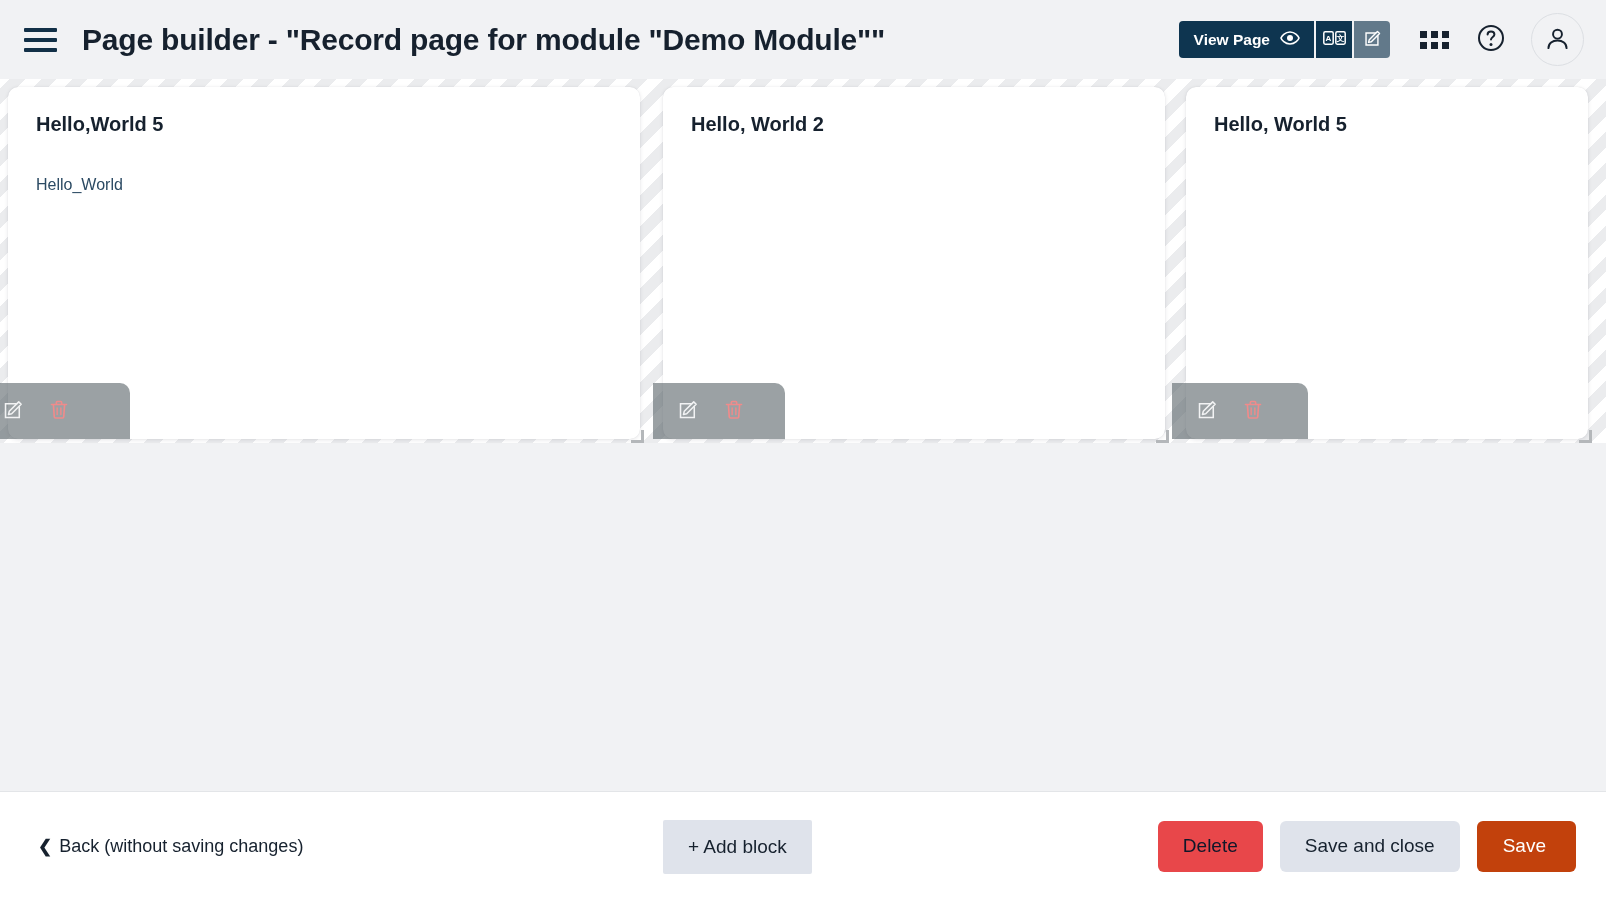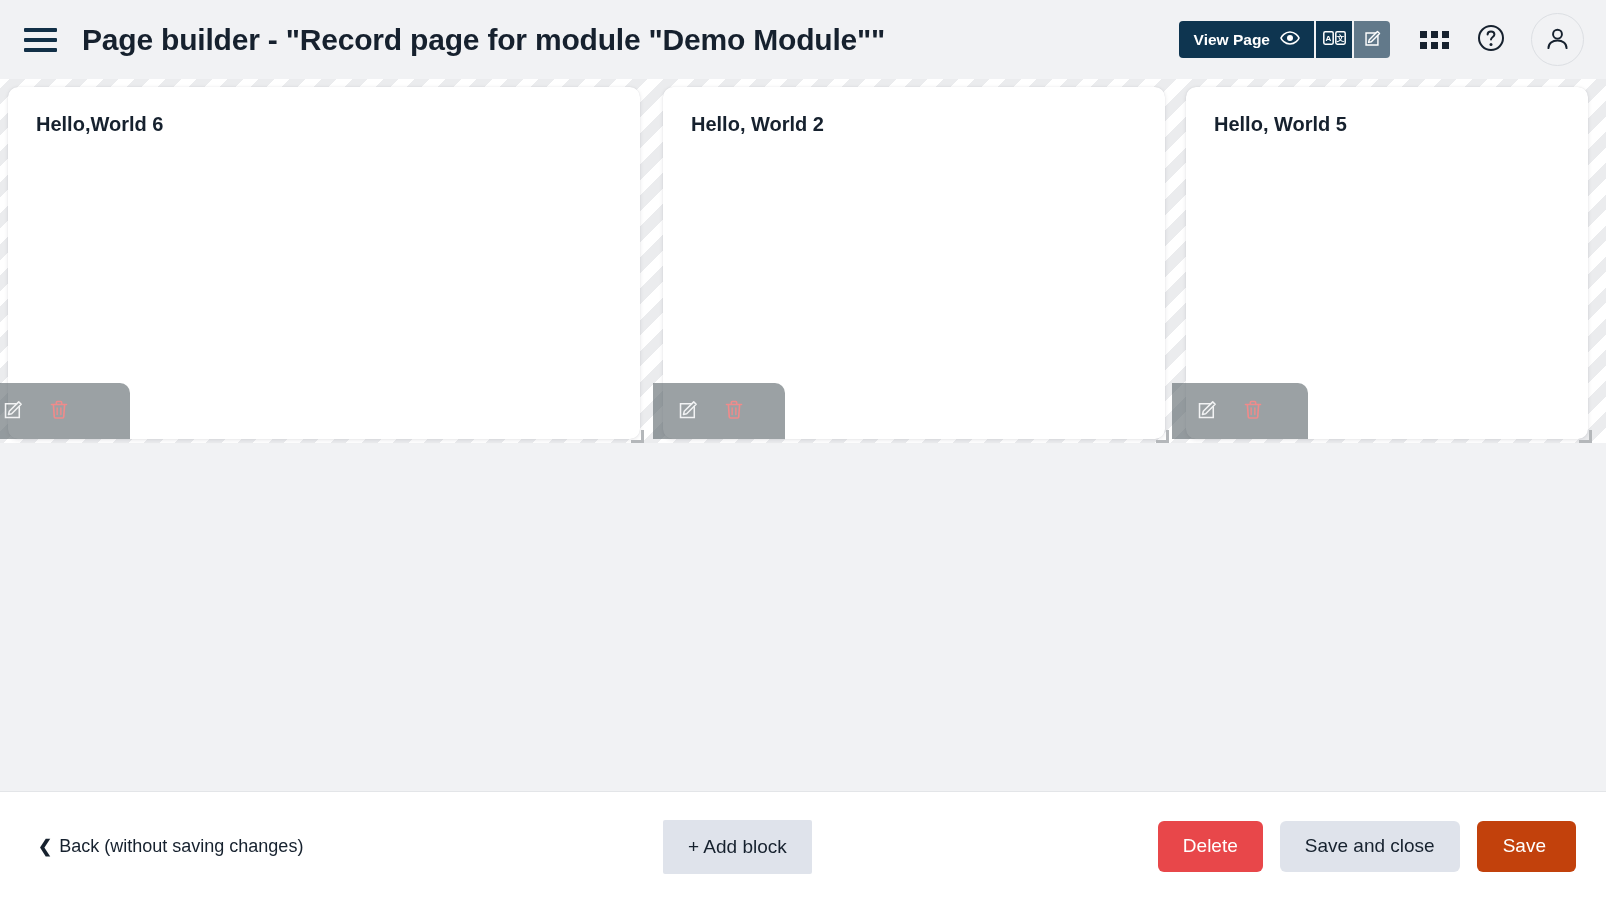--- a/index.html
+++ b/index.html
@@ -290,21 +290,21 @@
 
   .btn {
     border: none;
     border-radius: 6px;
     font-size: 19px;
     padding: 15px 25px;
     cursor: pointer;
     font-family: "Liberation Sans", sans-serif;
     line-height: 1.1;
   }
-  .btn-delete { background: #e8474a; color: #ffffff; }
+  .btn-delete { background: #e8474a; color: #0f172a; }
   .btn-saveclose { background: #dfe3eb; color: #16212e; }
   .btn-save { background: #c2410c; color: #ffffff; padding-left: 26px; padding-right: 30px; }
 </style>
 </head>
 <body>
 
 <div id="app">
 
   <div class="topbar">
 
@@ -383,21 +383,22 @@
       </button>
 
     </div>
   </div>
 
   <div class="canvas">
     <div class="stripe-zone"></div>
     <div class="blocks">
         <div class="block" style="left: 8px; width: 632px;">
           <div class="block-card">
-            <div class="block-title">Hello,World 6</div>
+            <div class="block-title">Hello,World 5</div>
+            <div class="block-body">Hello_World</div>
           </div>
           <div class="block-toolbar" style="left:-30px; width:152px;">
             <button class="tool-icon">
               <span><svg width="22" height="22" viewBox="0 0 20 20" fill="none">
                   <path d="M15.2 2.6l2.2 2.2-8.6 8.6-2.9.7.7-2.9 8.6-8.6z" stroke="#f2f3f4" stroke-width="1.4" fill="none" stroke-linejoin="round"></path>
                   <path d="M13.4 4.3H3.2v12.5h12.5V7" stroke="#f2f3f4" stroke-width="1.4" fill="none" stroke-linecap="round"></path>
                 </svg></span>
             </button>
             <button class="tool-icon">
               <span><svg width="20" height="22" viewBox="0 0 18 20" fill="none">

